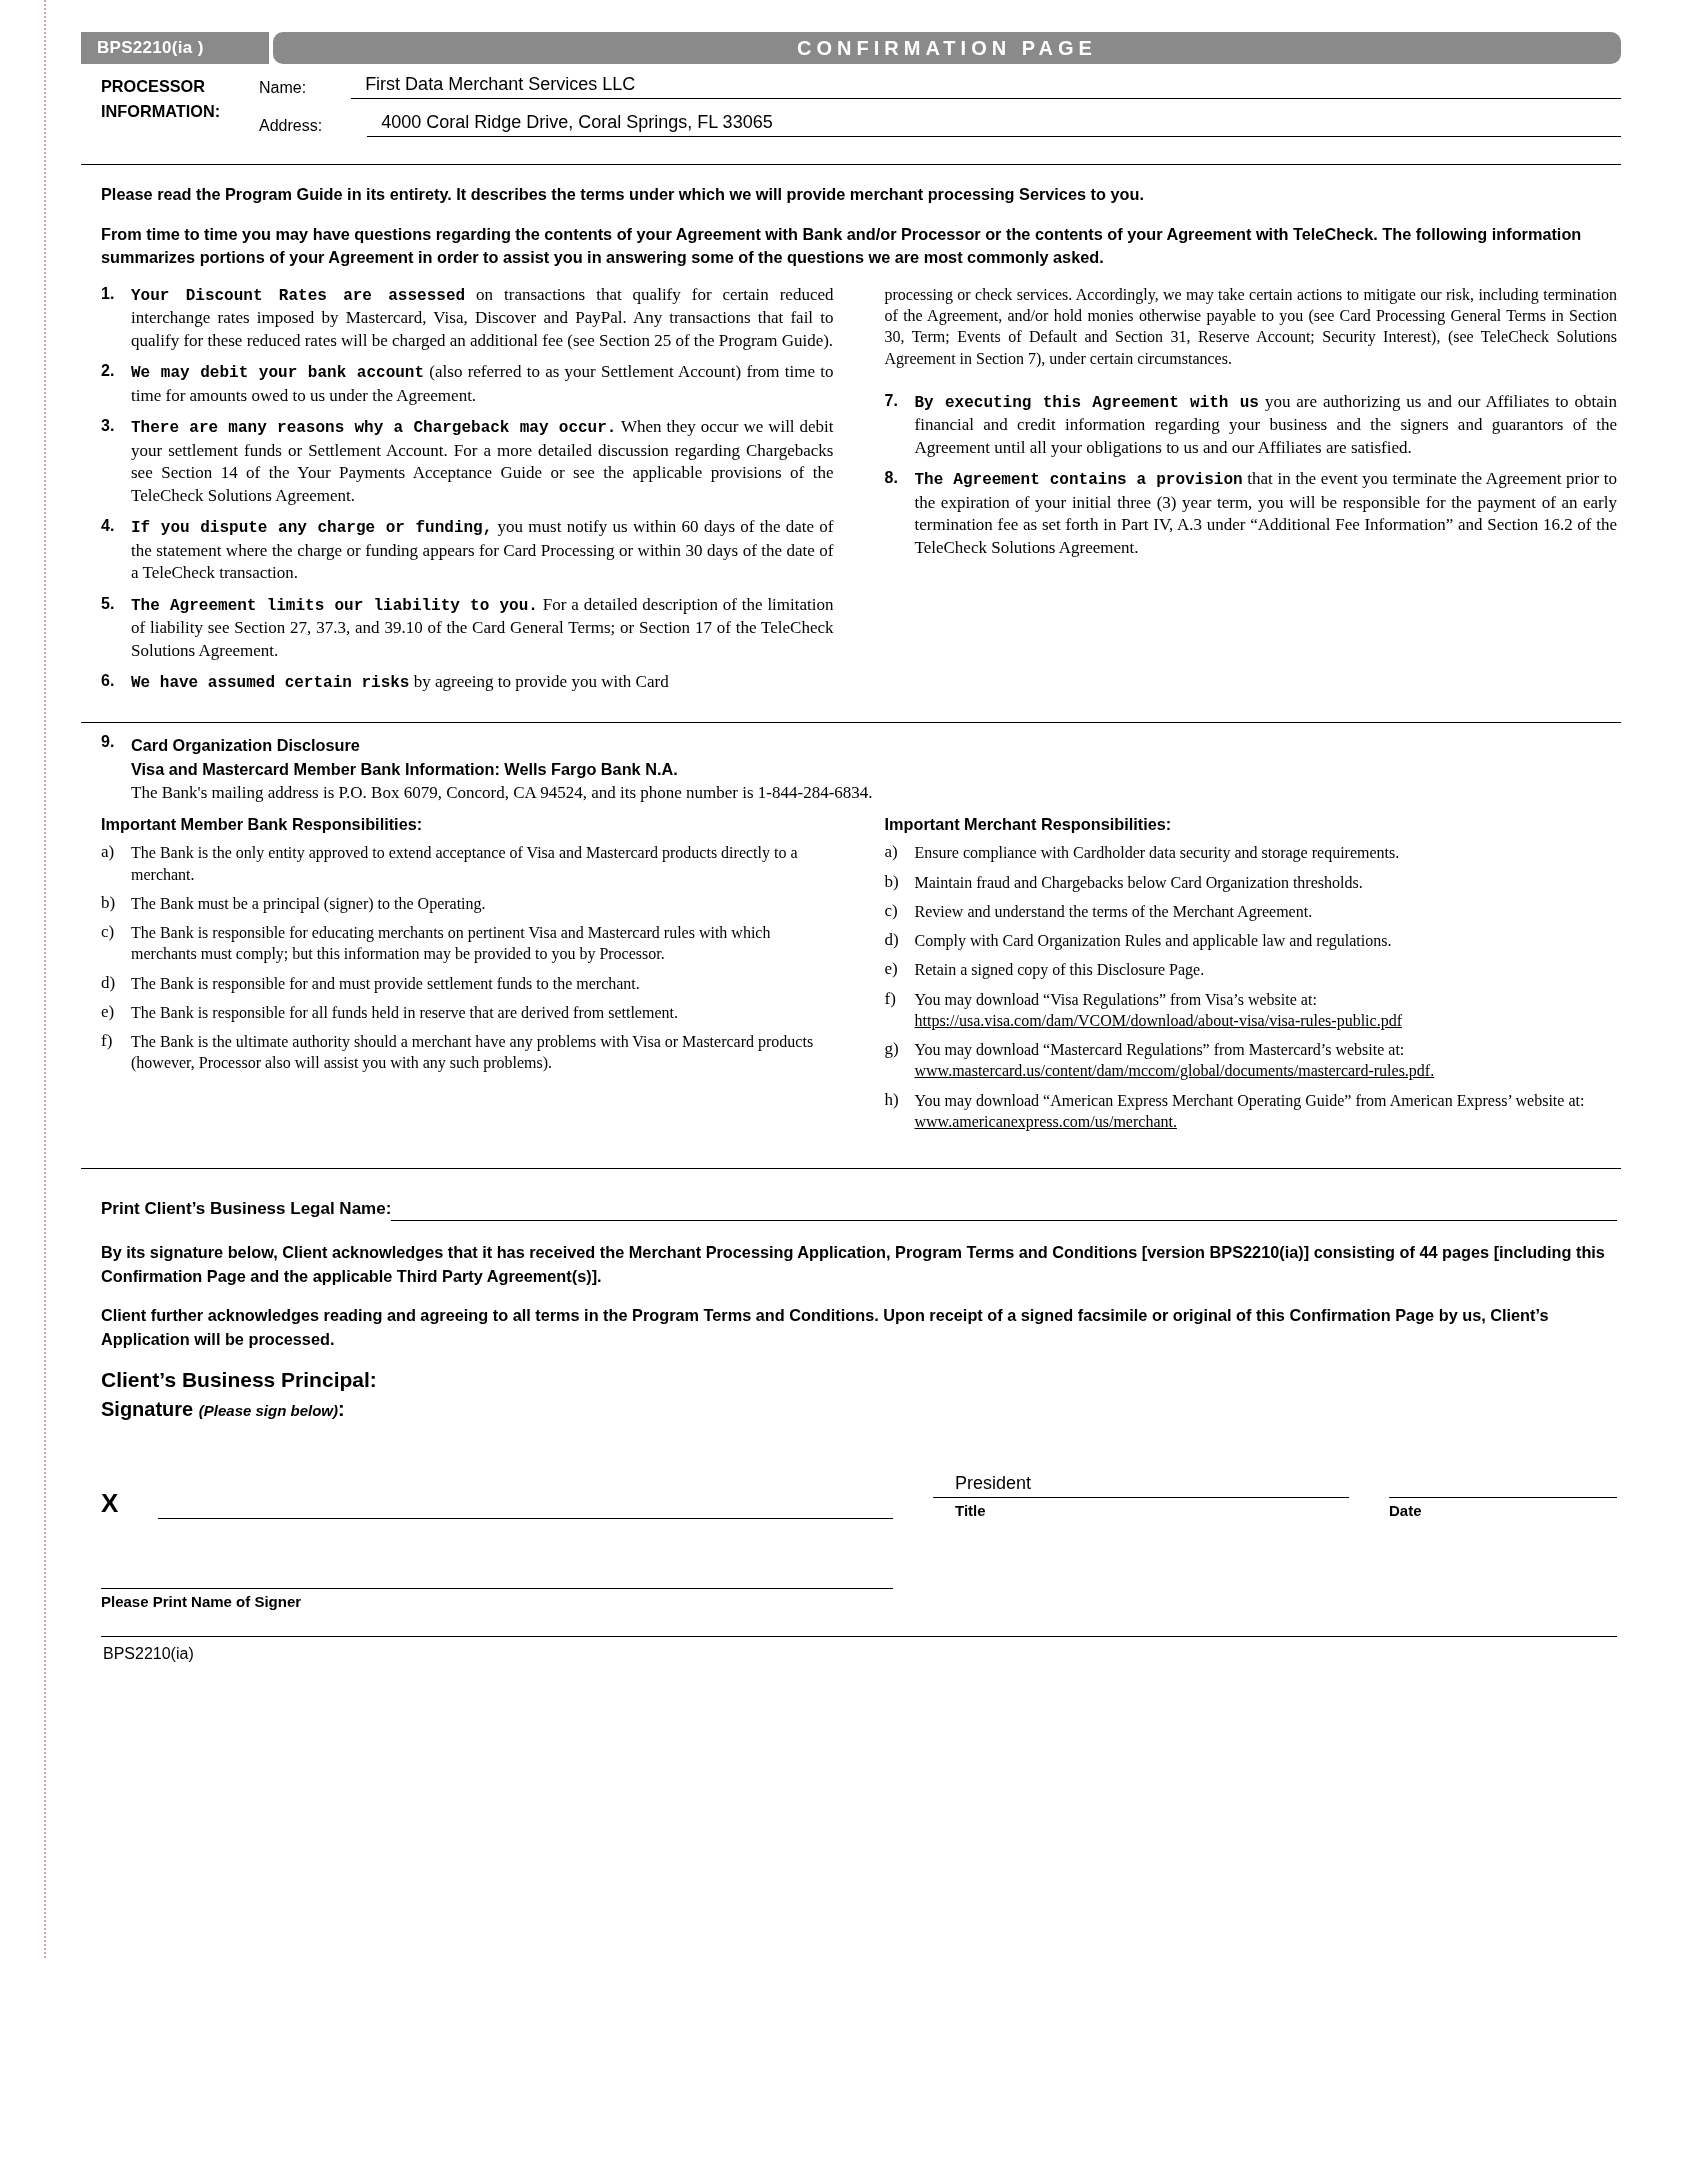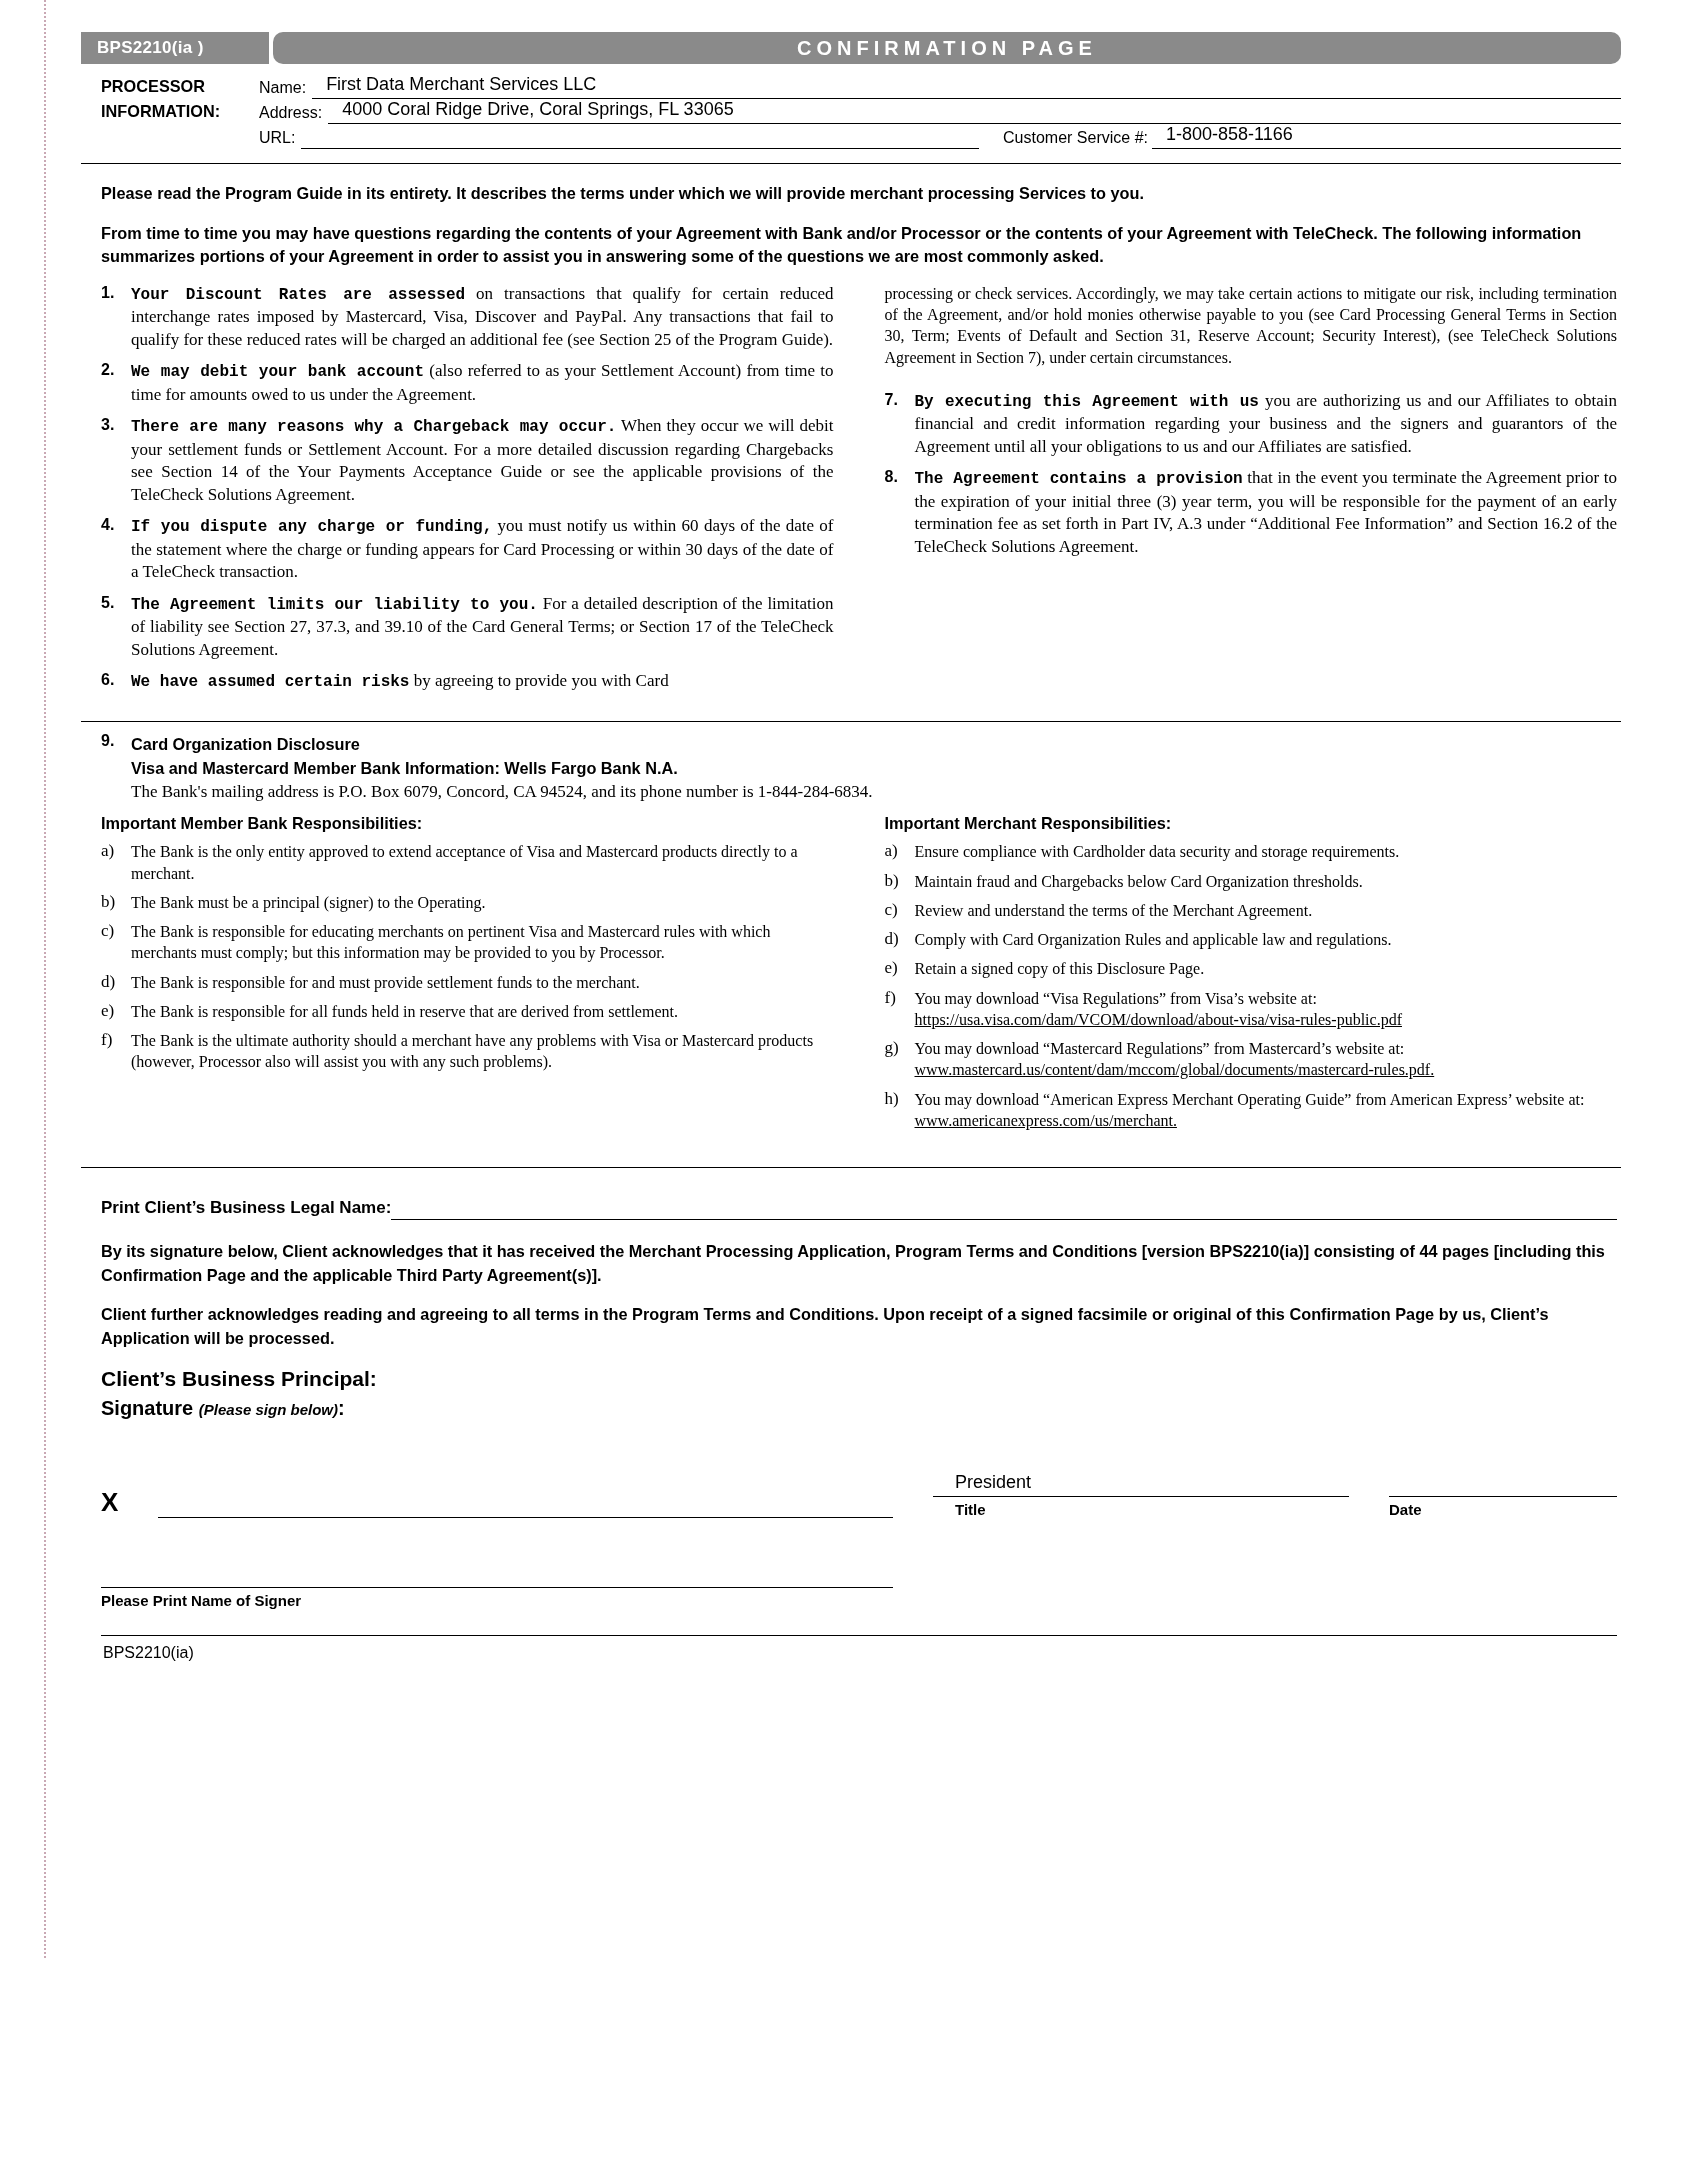--- a/index.html
+++ b/index.html
@@ -89,20 +89,22 @@
     line-height: 1.55;
     padding-left: 20px;
     box-sizing: border-box;
   }
   .proc-fields {
     flex: 1;
   }
   .fieldline {
     display: flex;
     align-items: flex-end;
+    margin-bottom: 13px;
+    gap: 39px;
   }
   .fieldlabel {
     font-family: "Liberation Sans", sans-serif;
     font-size: 16px;
     white-space: nowrap;
     padding-right: 6px;
     padding-bottom: 2px;
   }
   .fieldvalue {
     flex: 1;
@@ -339,26 +341,20 @@
         <div>INFORMATION:</div>
       </div>
       <div class="proc-fields">
         <div class="fieldline">
           <div class="fieldlabel">Name:</div>
           <div class="fieldvalue">First Data Merchant Services LLC</div>
         </div>
         <div class="fieldline">
           <div class="fieldlabel">Address:</div>
           <div class="fieldvalue">4000 Coral Ridge Drive, Coral Springs, FL 33065</div>
-        </div>
-        <div class="fieldline">
-          <div class="fieldlabel">URL:</div>
-          <div class="fieldvalue blankline"></div>
-          <div class="cs-label">Customer Service #:</div>
-          <div class="fieldvalue" style="flex:0 0 455px;">1-800-858-1166</div>
         </div>
       </div>
     </div>
 
     <hr class="hr-thin">
 
     <p class="intro">Please read the Program Guide in its entirety. It describes the terms under which we will provide merchant processing Services to you.</p>
     <p class="intro second">From time to time you may have questions regarding the contents of your Agreement with Bank and/or Processor or the contents of your Agreement with TeleCheck. The following information summarizes portions of your Agreement in order to assist you in answering some of the questions we are most commonly asked.</p>
 
     <div class="cols">

